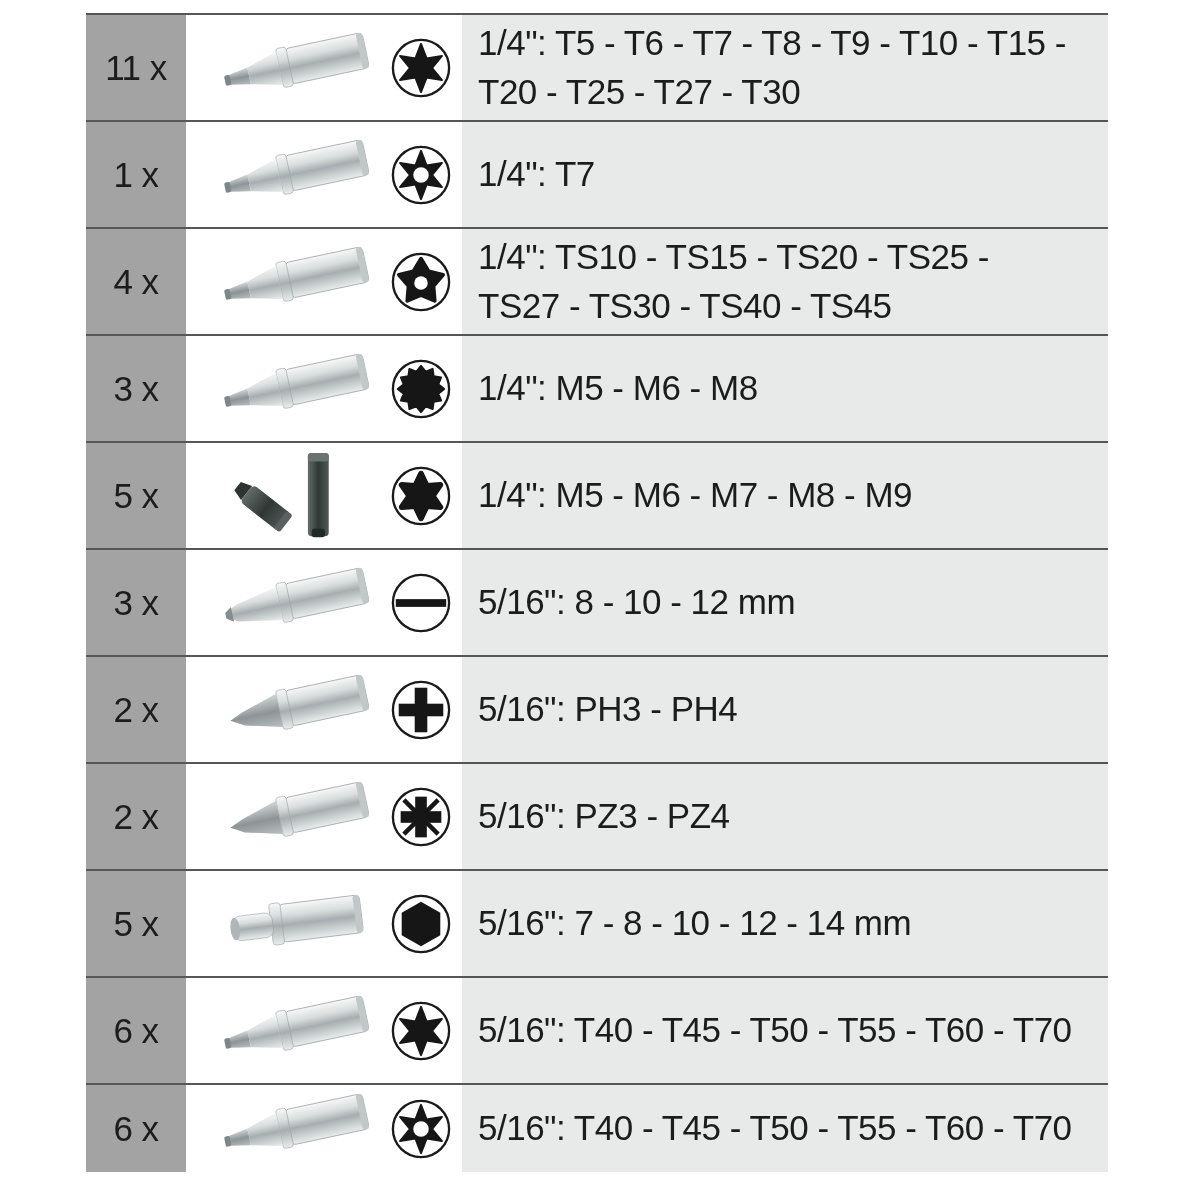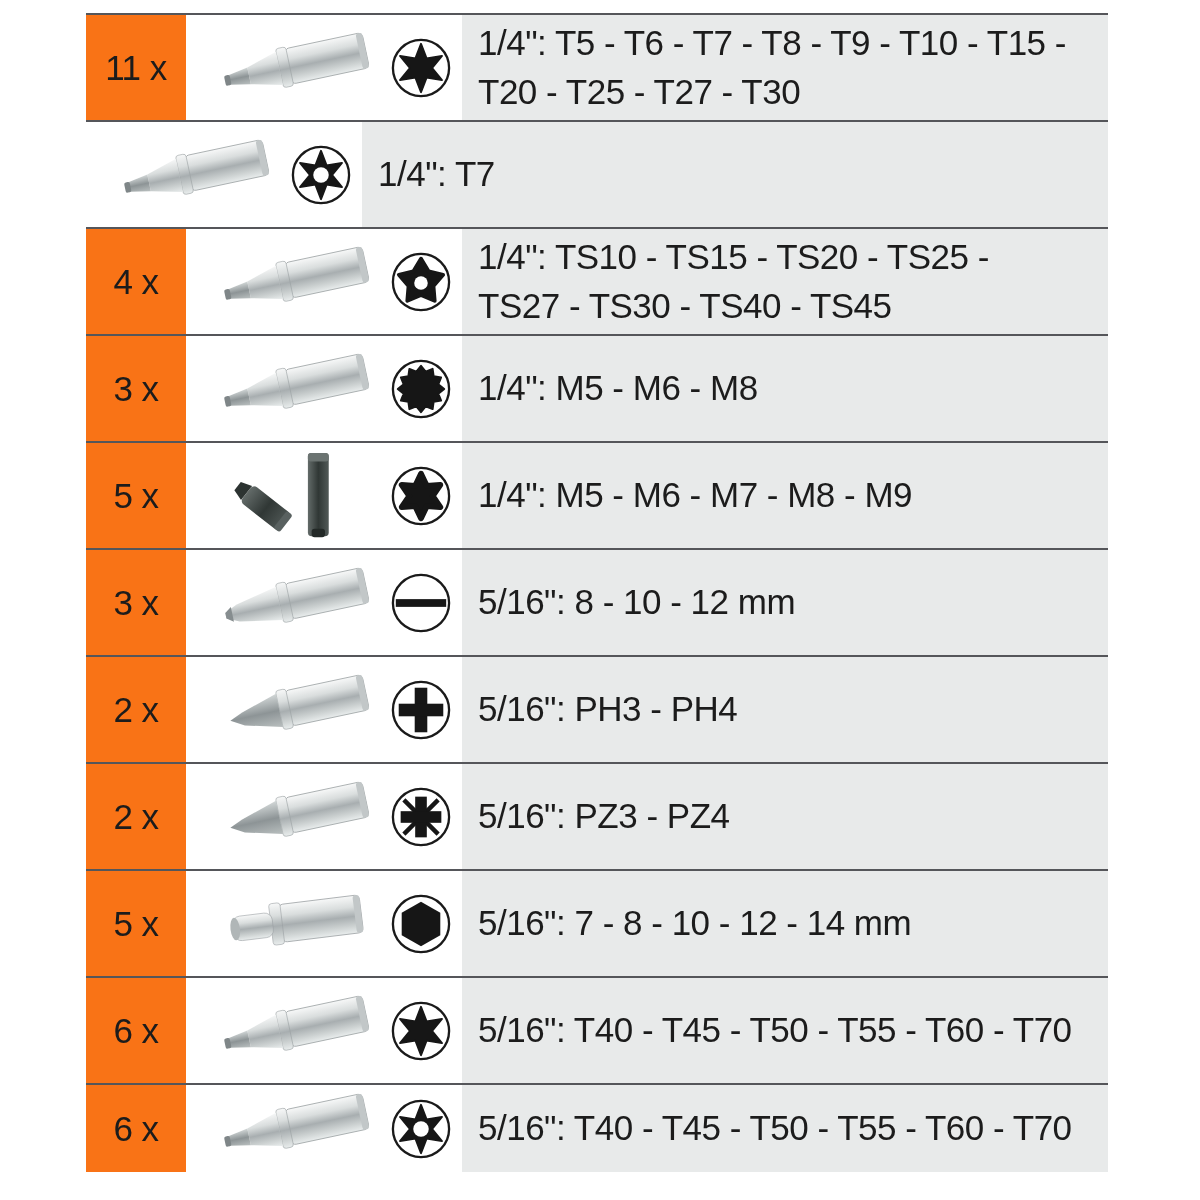--- a/index.html
+++ b/index.html
@@ -2,21 +2,21 @@
 <html><head>
 <meta charset="utf-8">
 <style>
   html,body{margin:0;padding:0;background:#ffffff;}
   body{width:1200px;height:1200px;position:relative;overflow:hidden;
        font-family:"Liberation Sans",sans-serif;color:#1c1c1c;}
   .bit-table{position:absolute;left:86px;top:13px;width:1022px;}
   .row{display:flex;border-top:2px solid #55565a;height:105px;}
   .row:last-child{height:87px;}
   .cell{display:flex;align-items:center;}
-  .cell-qty{width:100px;background:#f97316;justify-content:center;flex:none;}
+  .cell-qty{width:100px;background:#a3a3a3;justify-content:center;flex:none;}
   .qty-text{font-size:35px;letter-spacing:-0.5px;white-space:pre;}
   .cell-img{width:276px;background:#ffffff;flex:none;}
   .bit-img{flex:1;display:flex;justify-content:center;align-items:center;height:100%;}
   .type-icon{width:62px;height:62px;flex:none;margin-right:10px;display:flex;
              align-items:center;justify-content:center;}
   .cell-desc{flex:1;background:#e8eaea;padding-left:16px;overflow:visible;}
   .desc-text{font-size:35px;letter-spacing:-0.5px;line-height:1.38;white-space:pre;}
 </style>
 </head>
 <body>
@@ -68,20 +68,23 @@
   </svg>
         </span>
     </div>
     <div class="cell cell-desc">
       <span class="desc-text">1/4": T5 - T6 - T7 - T8 - T9 - T10 - T15 -
 T20 - T25 - T27 - T30</span>
     </div>
   </div>
 
   <div class="row">
+    <div class="cell cell-qty">
+      <span class="qty-text">1 x</span>
+    </div>
     <div class="cell cell-img">
       <span class="bit-img">
           <svg width="200" height="90" viewBox="0 0 200 95">
     <g transform="rotate(-12 100 47)">
       <rect x="100" y="27" width="84" height="38" rx="5" fill="url(#gMetal)" stroke="#9aa0a2" stroke-width="0.8"></rect>
       <rect x="177" y="27" width="7" height="38" rx="3" fill="#c2c7c8"></rect>
       <rect x="91" y="25" width="11" height="42" rx="3" fill="url(#gMetal)" stroke="#9aa0a2" stroke-width="0.6"></rect>
       <polygon points="91,28 58,38 58,56 91,64" fill="url(#gMetal)"></polygon>
       <polygon points="58,38 36,42 36,52 58,56" fill="url(#gMetalD)"></polygon>
       <rect x="32" y="41.5" width="6" height="11" rx="2" fill="#7f8688"></rect>

